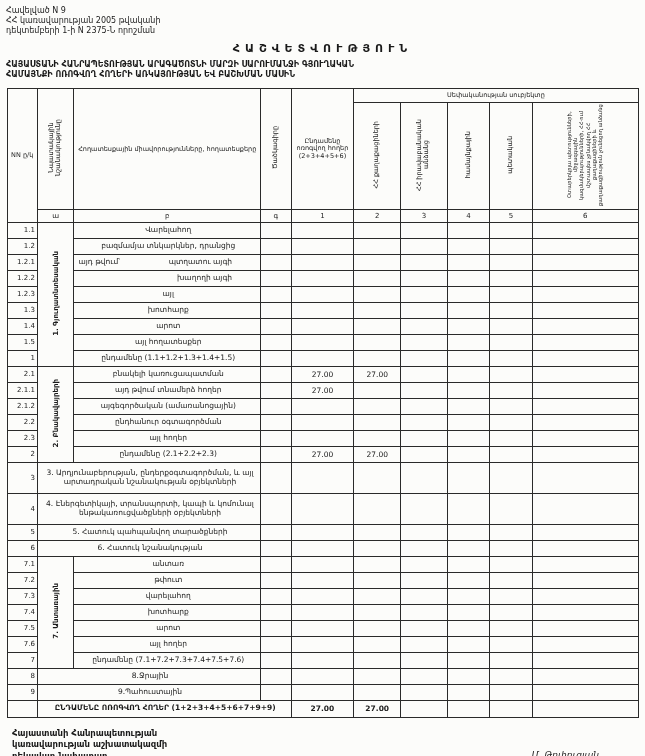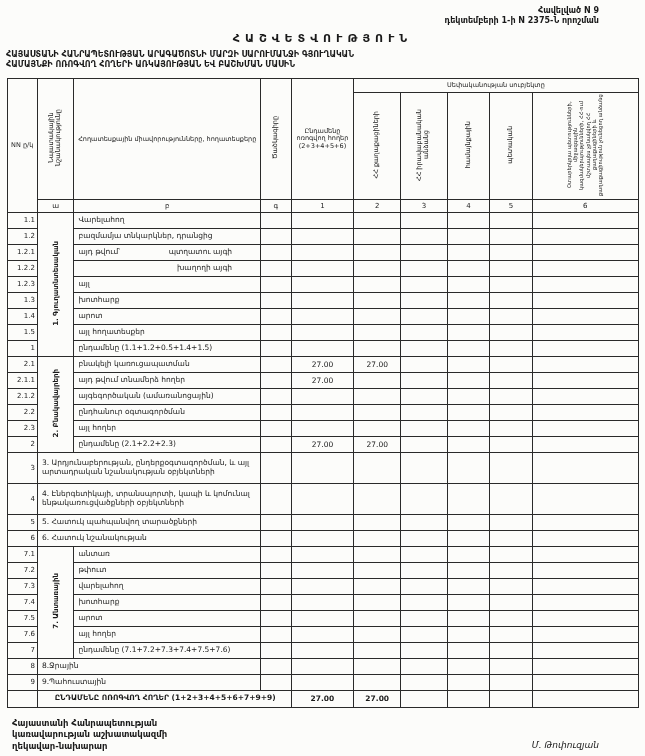--- a/index.html
+++ b/index.html
@@ -4,21 +4,21 @@
 <style>
   html,body{margin:0;padding:0;}
   body{
     width:645px;height:756px;overflow:hidden;
     background:#fcfcfa;color:#1a1a1a;
     font-family:"DejaVu Sans",sans-serif;
   }
   .page{position:relative;padding:4px 6px;}
   
   .appendix{
-    text-align:right;font-size:8px;font-weight:bold;line-height:1.25;
+    text-align:left;font-size:8px;font-weight:normal;line-height:1.25;
     padding-right:40px;margin-top:2px;
   }
   .title{
     text-align:center;font-size:11px;font-weight:bold;letter-spacing:5px;
     margin-top:6px;
   }
   .subtitle{
     text-align:left;font-size:8px;font-weight:bold;line-height:1.3;margin-top:5px;
   }
   table{
@@ -39,41 +39,42 @@
     writing-mode:vertical-rl;transform:rotate(180deg);
     display:inline-block;max-height:102px;line-height:1.15;
     font-size:6.5px;text-align:center;
   }
   .vert.tiny{font-size:5.2px;line-height:1.2;}
   .vert.grp-label{font-size:7px;font-weight:bold;max-height:130px;}
   tbody td{height:15px;vertical-align:middle;}
   tbody tr.tall td{height:30px;}
   td.nn{text-align:right;font-size:7px;}
   td.grp{text-align:center;vertical-align:middle;}
-  td.desc{text-align:left;padding-left:4px;line-height:1.15;}
+  td.desc{text-align:center;padding-left:4px;line-height:1.15;}
   td.code{}
   td.val{text-align:center;font-size:7.5px;}
   tr.total-row td{font-weight:bold;height:16px;}
   tr.total-row td.desc{text-align:center;font-size:7.5px;}
   .split{display:flex;justify-content:space-between;padding-right:26px;}
   
   .footer{
     display:flex;justify-content:space-between;align-items:flex-end;
     margin:10px 10px 0 6px;
   }
   .footer-left{font-size:8.5px;font-weight:bold;line-height:1.35;}
   .footer-sign{font-size:9px;font-style:italic;padding-right:30px;padding-bottom:2px;}
 </style>
 </head>
 <body>
 
 <div class="page">
 
   <div class="appendix">
     <div>Հավելված N 9</div>
+    <div>ՀՀ կառավարության 2005 թվականի</div>
     <div>դեկտեմբերի 1-ի N 2375-Ն որոշման</div>
   </div>
 
   <div class="title">ՀԱՇՎԵՏՎՈՒԹՅՈՒՆ</div>
 
   <div class="subtitle">
     <div>ՀԱՅԱՍՏԱՆԻ ՀԱՆՐԱՊԵՏՈՒԹՅԱՆ ԱՐԱԳԱԾՈՏՆԻ ՄԱՐԶԻ ՍԱՐՈՒՄԱՆՋԻ ԳՅՈՒՂԱԿԱՆ</div>
     <div>ՀԱՄԱՅՆՔԻ ՈՌՈԳՎՈՂ ՀՈՂԵՐԻ ԱՌԿԱՅՈՒԹՅԱՆ ԵՎ ԲԱՇԽՄԱՆ ՄԱՍԻՆ</div>
   </div>
 
@@ -213,21 +214,21 @@
           <td class="code"></td>
           <td class="val"></td>
           <td class="val"></td>
           <td class="val"></td>
           <td class="val"></td>
           <td class="val"></td>
           <td class="val"></td>
         </tr>
         <tr>
           <td class="nn">1</td>
-          <td class="desc">ընդամենը (1.1+1.2+0.5+1.4+1.5)</td>
+          <td class="desc">ընդամենը (1.1+1.2+1.3+1.4+1.5)</td>
           <td class="code"></td>
           <td class="val"></td>
           <td class="val"></td>
           <td class="val"></td>
           <td class="val"></td>
           <td class="val"></td>
           <td class="val"></td>
         </tr>
         <tr>
           <td class="nn">2.1</td>

